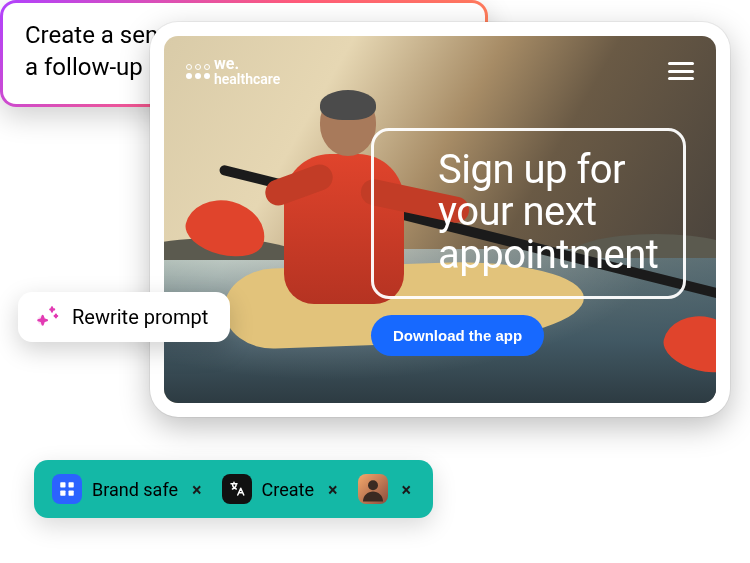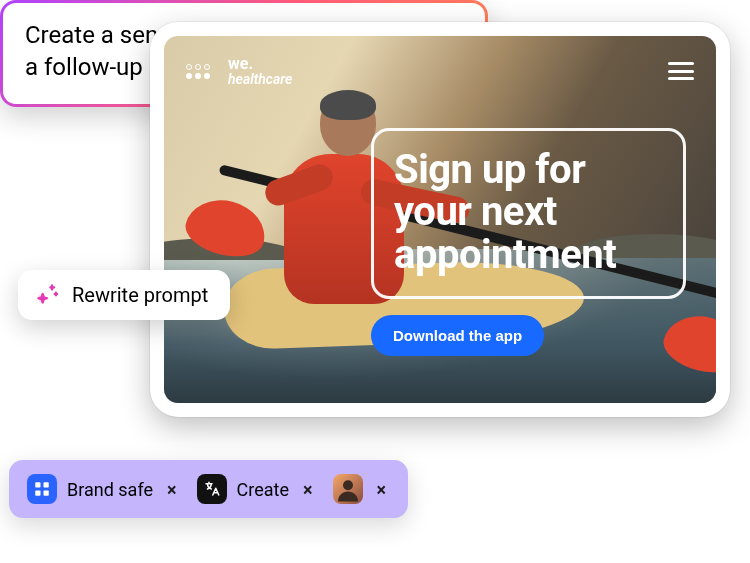--- a/index.html
+++ b/index.html
@@ -96,55 +96,56 @@
 }
 .blade-l { left:22px;  top:calc(52% - 26px); transform:rotate(14deg); }
 .blade-r { left:500px; top:calc(52% + 90px); transform:rotate(14deg); }
 
 
 .screen-header {
   position:absolute; top:20px; left:22px; right:22px;
   display:flex; justify-content:space-between; align-items:center;
   color:#fff;
 }
-.brand { display:flex; align-items:center; gap:18px; }
+.brand { display:flex; align-items:center; gap:4px; }
 .brand-dots {
   display:grid; grid-template-columns:repeat(3,6px); grid-template-rows:repeat(2,6px);
   gap:3px;
 }
 .brand-dots span {
   width:6px; height:6px; border-radius:50%; background:#fff;
 }
 .brand-dots span:nth-child(1),
 .brand-dots span:nth-child(2),
 .brand-dots span:nth-child(3){ background:transparent; border:1px solid #fff; border-radius:50%; }
 .brand-text { font-size:16px; font-weight:700; line-height:1; }
-.brand-text small { display:block; font-size:14px; font-weight:600;font-style:italic; }
+.brand-text small { display:block; font-size:14px; font-weight:600; }
 
 .hamburger {
   width:26px; height:18px;
   display:flex; flex-direction:column; justify-content:space-between;
   cursor:pointer;
 }
 .hamburger span { height:3px; width:100%; background:#fff; border-radius:2px; }
 
 
 .hero-copy {
   position:absolute; top:92px; right:30px;
   width:315px;
   color:#fff;
 }
 .hero-box {
   border:3px solid rgba(255,255,255,.95);
   border-radius:18px;
   padding:18px 20px 20px;
 }
 .hero-box h1 {
-  font-size:40px; line-height:1.06; font-weight:700;
+  font-size:40px; line-height:1.06; font-weight:400;
   letter-spacing:-.5px;
+  margin-left:44px;
 }
 .cta {
   display:inline-block;
   margin-top:16px;
   background:#1769ff;
   color:#fff;
   font-weight:700;
   font-size:15px;
   padding:12px 22px;
   border:none; border-radius:999px;
@@ -154,21 +155,21 @@
 
 
 .pill {
   position:absolute;
   background:#fff;
   border-radius:14px;
   box-shadow:0 8px 24px rgba(0,0,0,.18);
 }
 
 .rewrite-pill {
-  top:270px; left:18px;
+  top:292px; left:18px;
   padding:12px 22px 12px 16px;
   display:flex; align-items:center; gap:12px;
   font-size:20px;
 }
 .rewrite-icon {
   width:26px; height:26px; position:relative;
 }
 .rewrite-icon svg { width:26px; height:26px; }
 
 .prompt-panel {
@@ -179,23 +180,23 @@
   font-size:24px; line-height:1.35;
   background:
     linear-gradient(#fff,#fff) padding-box,
     linear-gradient(135deg,#b041ff 0%, #ff5b7a 50%, #ff8a4c 100%) border-box;
   border:3px solid transparent;
   box-shadow:0 10px 28px rgba(0,0,0,.18);
 }
 
 .chips {
   position:absolute;
-  top:460px; left:9px;
+  top:460px; left:34px;
   display:flex; gap:16px;
-  background:#c4b5fd;
+  background:#14b8a6;
   padding:14px 18px;
   border-radius:14px;
   box-shadow:0 8px 24px rgba(0,0,0,.15);
   align-items:flex-end;
 }
 .chip {
   display:flex; align-items:center; gap:10px;
   font-size:18px;
 }
 .chip .thumb {

